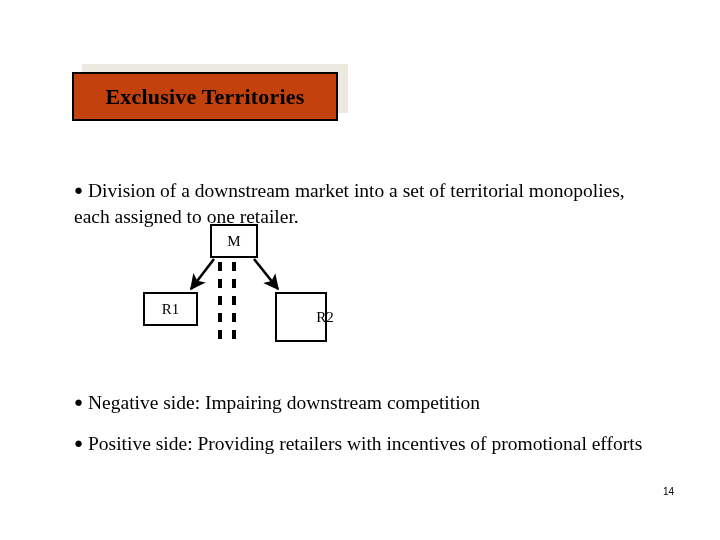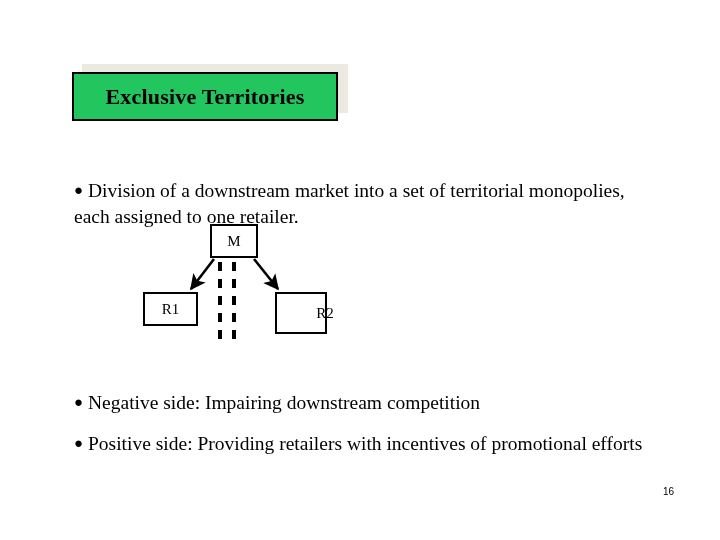--- a/index.html
+++ b/index.html
@@ -31,21 +31,21 @@
     height: 49px;
     background: #ece9e0;
   }
   .title-box {
     position: absolute;
     left: 72px;
     top: 72px;
     width: 266px;
     height: 49px;
     border: 2px solid #000000;
-    background: #22c55e;
+    background: #c2410c;
     box-sizing: border-box;
     display: flex;
     align-items: center;
     justify-content: center;
   }
   .title-text {
     font-size: 22px;
     font-weight: bold;
     letter-spacing: 0.2px;
     white-space: nowrap;
@@ -88,21 +88,21 @@
     border: 2px solid #000000;
     background: #ffffff;
     box-sizing: border-box;
     display: flex;
     align-items: center;
     justify-content: center;
     font-size: 15px;
   }
   .node-m  { left: 80px;  top: 9px;  width: 48px; height: 34px; }
   .node-r1 { left: 13px;  top: 77px; width: 55px; height: 34px; }
-  .node-r2 { left: 145px; top: 77px; width: 51px; height: 42px; padding-left: 48px; }
+  .node-r2 { left: 145px; top: 77px; width: 51px; height: 50px; padding-left: 48px; }
 
   .diagram svg {
     position: absolute;
     left: 0;
     top: 0;
     width: 230px;
     height: 130px;
     overflow: visible;
   }
 
@@ -157,15 +157,15 @@
   </div>
 
   <div class="bullet-block bullet-3">
     <span class="bullet-mark">●</span><span class="bullet-text">Positive side:  Providing retailers with incentives of promotional efforts</span>
   </div>
 
   <div class="bullet-block bullet-2">
     <span class="bullet-mark">●</span><span class="bullet-text">Negative side:  Impairing downstream competition</span>
   </div>
 
-  <div class="page-number">16</div>
+  <div class="page-number">14</div>
 
 </div>
 
 </body></html>

